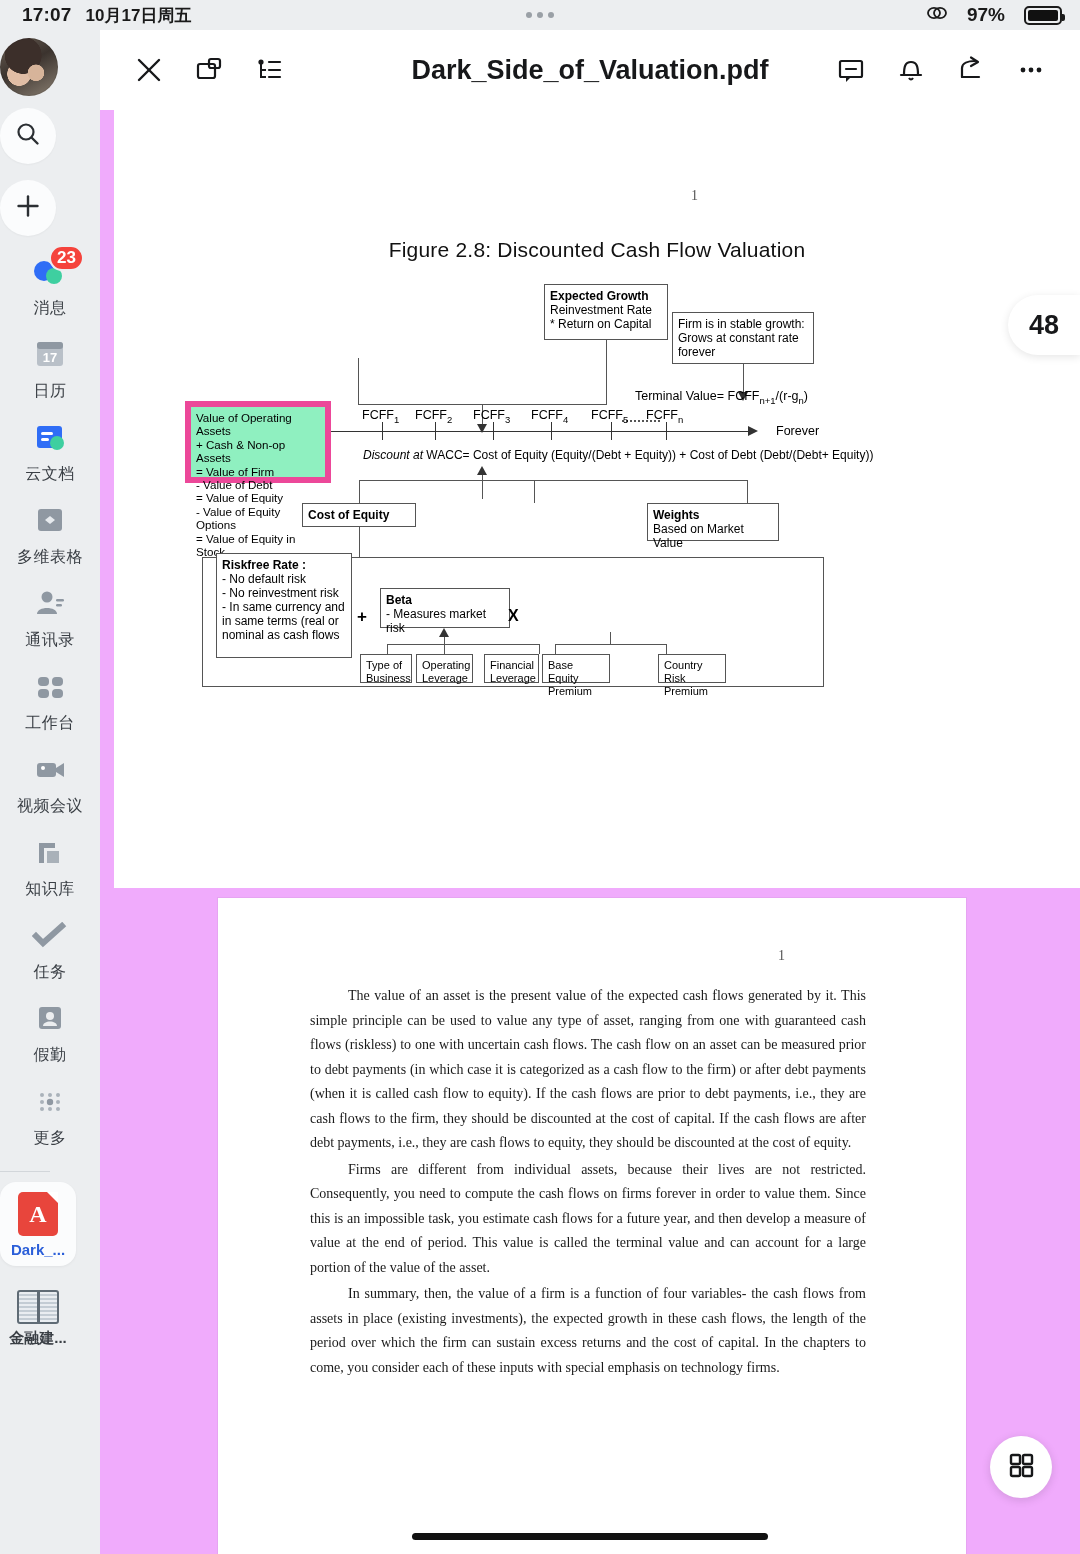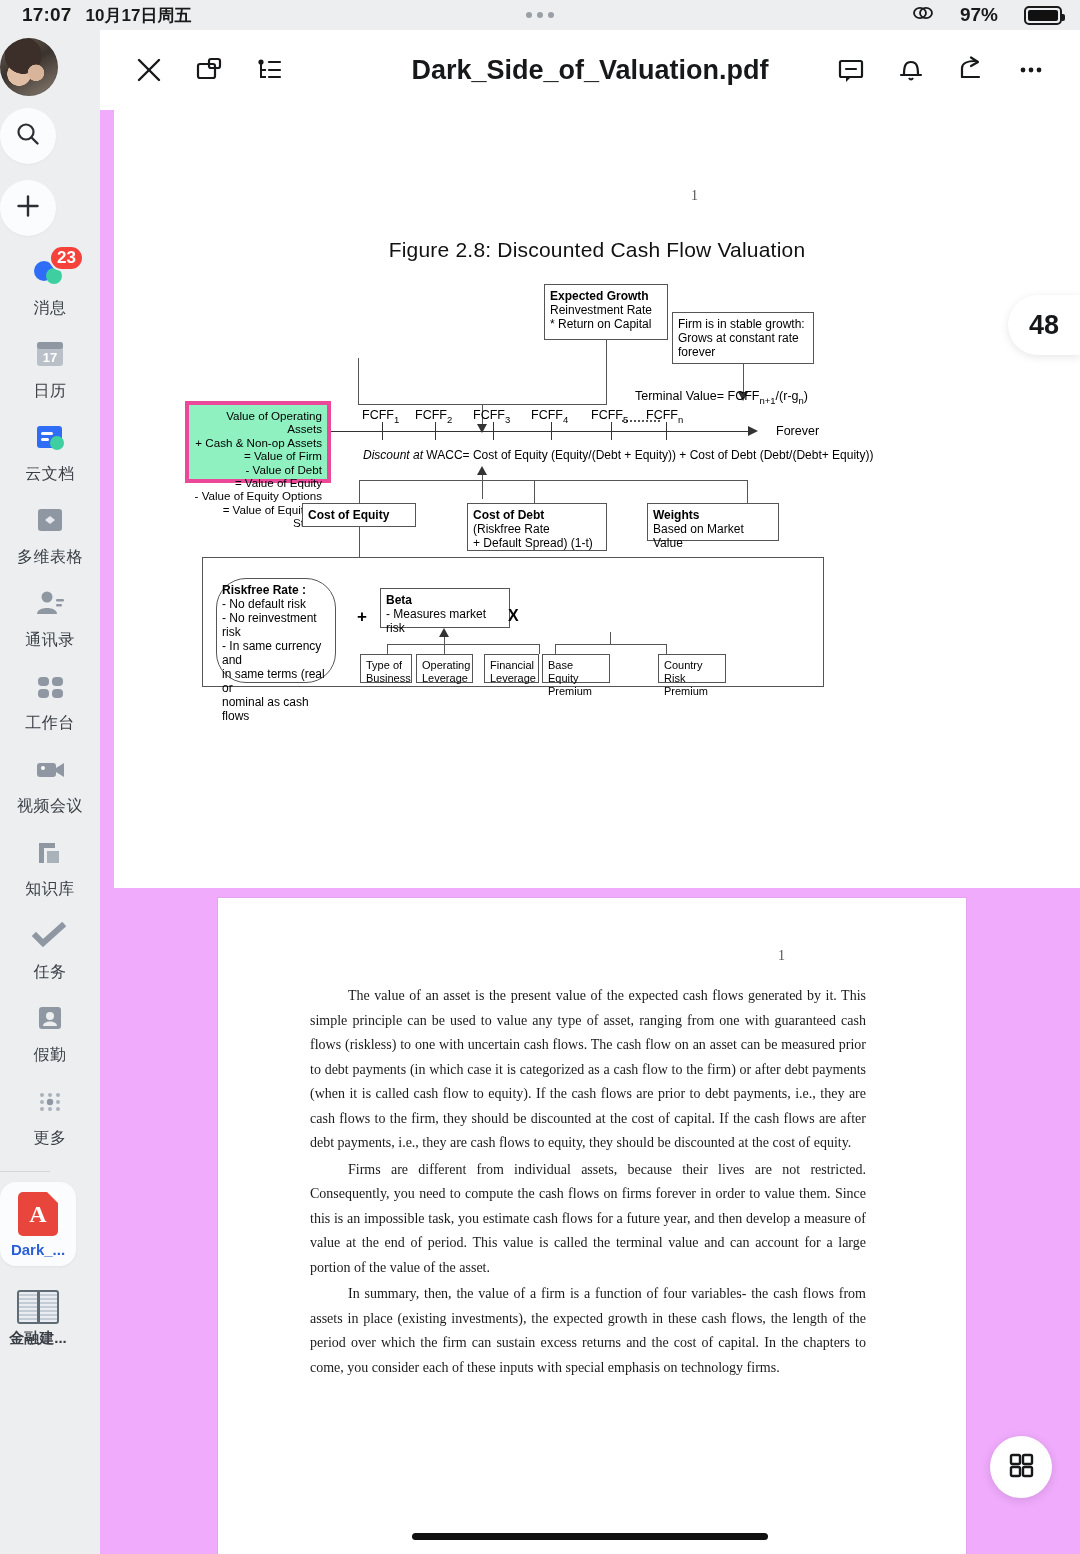--- a/index.html
+++ b/index.html
@@ -15,21 +15,21 @@
     position: absolute; top: 0; left: 0; width: 1080px; height: 30px;
     display: flex; align-items: center; z-index: 40;
     background: #eceef0;
   }
   #statusbar .left { display: flex; align-items: baseline; gap: 14px; padding-left: 22px; }
   #sb-time { font-size: 19px; font-weight: 700; color: #1a1a1a; letter-spacing: .2px; }
   #sb-date { font-size: 17px; font-weight: 600; color: #1a1a1a; }
   #sb-dots { position: absolute; left: 50%; transform: translateX(-50%); display: flex; gap: 5px; }
   #sb-dots i { width: 6px; height: 6px; border-radius: 50%; background: #9aa0a6; display: block; }
   #statusbar .right {
-    margin-left: auto; display: flex; align-items: center; gap: 26px; padding-right: 18px;
+    margin-left: auto; display: flex; align-items: center; gap: 19px; padding-right: 18px;
   }
   #sb-pct { font-size: 19px; font-weight: 700; color: #1a1a1a; }
   .batt { width: 38px; height: 19px; border: 2px solid #1a1a1a; border-radius: 5px; padding: 2px; position: relative; }
   .batt::after { content:""; position:absolute; right:-5px; top:6px; width:3px; height:7px; background:#1a1a1a; border-radius:0 2px 2px 0; }
   .batt i { display:block; height:100%; background:#111; border-radius:2px; }
 
   
   #rail {
     position: absolute; top: 30px; left: 0; width: 100px; height: 1524px;
     background: #eceef0; display: flex; flex-direction: column; 
@@ -136,21 +136,21 @@
   }
   .bx b { font-weight: 700; }
   .ln { position: absolute; background: #555; }
   .lnh { height: 1px; }
   .lnv { width: 1px; }
   .arrowdown { position: absolute; width: 0; height: 0; border-left: 5px solid transparent; border-right: 5px solid transparent; border-top: 9px solid #333; }
   .arrowup { position: absolute; width: 0; height: 0; border-left: 5px solid transparent; border-right: 5px solid transparent; border-bottom: 9px solid #333; }
   .arrowright { position: absolute; width: 0; height: 0; border-top: 5px solid transparent; border-bottom: 5px solid transparent; border-left: 10px solid #333; }
   .lbl { position: absolute; font-size: 12.5px; color: #000; white-space: nowrap; }
   .lbl sub { font-size: 9.5px; }
-  .green { background: #8ff0c0; border: 4px solid #ec4899; text-align: right; }
+  .green { background: #8ff0c0; border: 6px solid #ec4899; }
   .tick { position: absolute; width: 1px; height: 18px; background: #333; }
   .dotline { position: absolute; height: 1px; border-top: 2px dotted #555; }
 
   
   #concl {
     position: absolute; top: 86px; left: 92px; width: 556px;
     font-family: "Liberation Serif", "DejaVu Serif", serif; color: #1a1a1a;
   }
   #concl h4 { font-size: 13.5px; font-weight: 700; margin-bottom: 10px; }
   #concl p { font-size: 14px; line-height: 24.5px; text-align: justify; text-indent: 38px; margin-bottom: 2px; }
@@ -480,35 +480,30 @@
       <div class="arrowup" style="left:363px; top:356px;"></div>
       <div class="ln lnv" style="left:368px; top:365px; height:24px;"></div>
       <div class="ln lnh" style="left:245px; top:370px; width:388px;"></div>
       <div class="ln lnv" style="left:245px; top:370px; height:23px;"></div>
       <div class="ln lnv" style="left:420px; top:370px; height:23px;"></div>
       <div class="ln lnv" style="left:633px; top:370px; height:23px;"></div>
 
       <div class="bx" style="left:188px; top:393px; width:114px; height:24px; display:flex; align-items:center;">
         <b>Cost of Equity</b>
       </div>
-      <div class="bx" style="left:353px; top:393px; width:140px; height:48px;">
-        <b>Cost of Debt</b>
-        <div>(Riskfree Rate</div>
-        <div>+ Default Spread) (1-t)</div>
-      </div>
       <div class="bx" style="left:533px; top:393px; width:132px; height:38px;">
         <b>Weights</b>
         <div>Based on Market Value</div>
       </div>
 
       <div class="ln lnv" style="left:245px; top:417px; height:30px;"></div>
 
       <div class="bx" style="left:88px; top:447px; width:622px; height:130px; padding:0; background:transparent;"></div>
 
-      <div class="bx" style="left:102px; top:468px; width:120px; height:105px;border-radius:30px;">
+      <div class="bx" style="left:102px; top:443px; width:136px; height:105px;">
         <b>Riskfree Rate :</b>
         <div>- No default risk</div>
         <div>- No reinvestment risk</div>
         <div>- In same currency and</div>
         <div>in same terms (real or</div>
         <div>nominal as cash flows</div>
       </div>
 
       <div class="lbl" style="left:243px; top:497px; font-size:17px; font-weight:700;">+</div>
 

